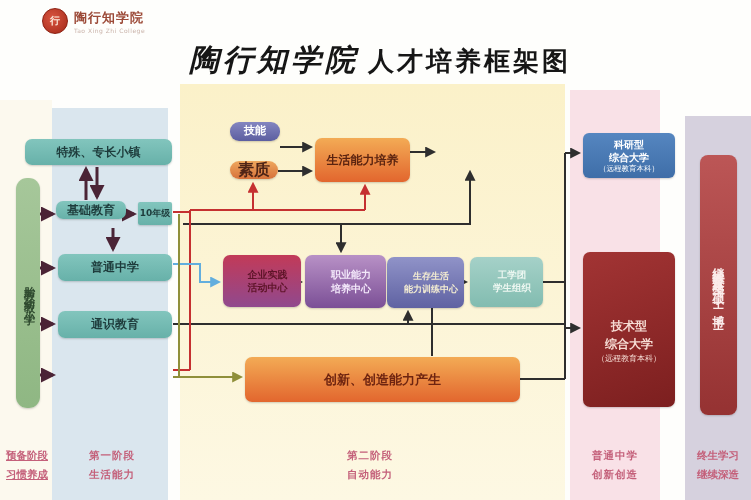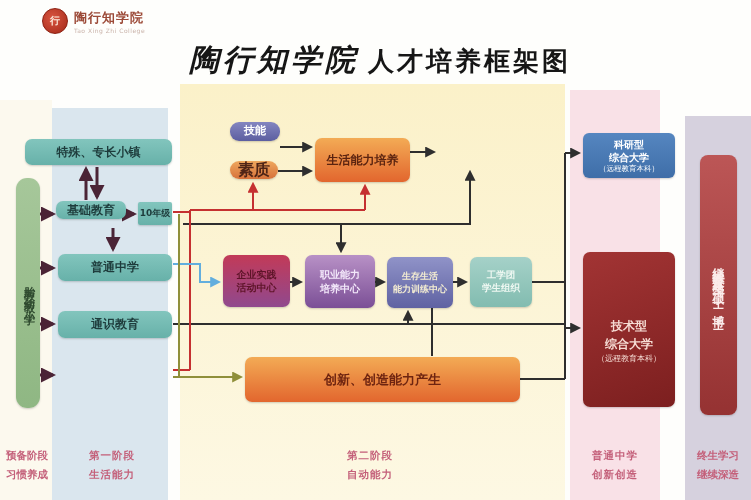--- a/index.html
+++ b/index.html
@@ -32,21 +32,21 @@
   #title .calli{font-family:"DejaVu Serif","Liberation Serif",serif;font-style:italic;
     font-weight:700;font-size:30px;letter-spacing:4px;margin-right:9px;}
   #title .rest{font-weight:700;font-size:26px;letter-spacing:3px;}
   #logo{position:absolute;left:42px;top:8px;display:flex;align-items:center;z-index:2;}
   #seal{width:24px;height:24px;border-radius:50%;
     background:radial-gradient(circle at 40% 38%,#d85540,#a32818);
     border:1px solid #8d1f10;display:flex;align-items:center;justify-content:center;
     color:#fbeadb;font-size:10px;font-weight:bold;}
   #logo .lname{font-size:13px;font-weight:bold;color:#9c4a38;letter-spacing:1px;margin-left:6px;}
   #logo .lsub{font-size:6px;color:#c9b2a9;margin-left:6px;letter-spacing:.5px;}
-  .two-line{font-size:10px;}
+  .two-line{font-size:10px;padding-left:11px;}
   .small-par{font-size:7.5px;font-weight:normal;letter-spacing:0;}
 </style>
 </head>
 <body>
 
 <div id="stage">
 
   <div class="band" style="left:0;top:100px;width:52px;height:400px;background:#fcf9ee;"></div>
   <div class="band" style="left:52px;top:108px;width:116px;height:392px;background:#dae6ee;"></div>
   <div class="band" style="left:180px;top:84px;width:385px;height:416px;background:linear-gradient(180deg,#fbf1c9,#fdf8e3);"></div>
@@ -204,21 +204,21 @@
       <span>综合大学</span>
       <span class="small-par" style="font-size:8px;">（远程教育本科）</span>
     </div>
 
   <div class="box vtext" style="left:700px;top:155px;width:37px;height:260px;border-radius:8px;
               background:linear-gradient(180deg,#bc5656,#953232);color:#fbeceb;
               font-size:12px;letter-spacing:3px;">
       <span>继续教育终生学习（硕士、博士）</span>
     </div>
 
-  <div class="stage-label" style="left:2px;top:446px;width:50px;letter-spacing:0;">
+  <div class="stage-label" style="left:2px;top:446px;width:50px;letter-spacing:0;text-decoration:underline;">
     <div>预备阶段</div>
     <div>习惯养成</div>
   </div>
   <div class="stage-label" style="left:72px;top:446px;width:80px;">
     <div>第一阶段</div>
     <div>生活能力</div>
   </div>
   <div class="stage-label" style="left:330px;top:446px;width:80px;">
     <div>第二阶段</div>
     <div>自动能力</div>

